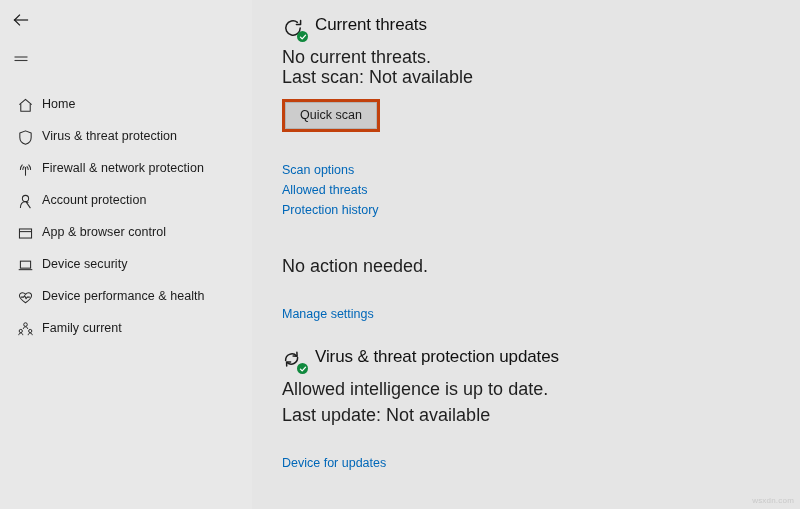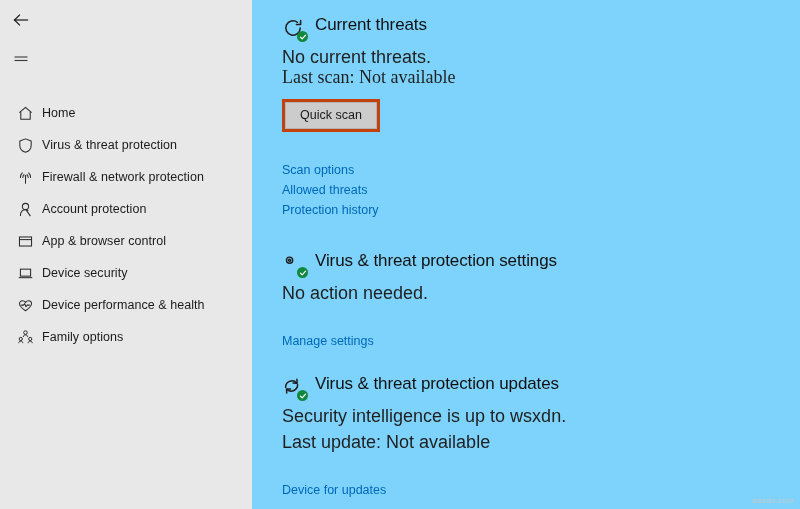--- a/index.html
+++ b/index.html
@@ -56,21 +56,21 @@
   .icon-btn svg { display: block; }
 
   .nav-list {
     margin-top: 20px;
     list-style: none;
   }
 
   .nav-item {
     height: 32px;
     display: flex;
-    align-items: center;
+    align-items: flex-start;
     padding-left: 8px;
     cursor: pointer;
     user-select: none;
   }
 
   .nav-icon {
     width: 34px;
     flex: 0 0 34px;
     display: flex;
     align-items: center;
@@ -82,21 +82,21 @@
     font-size: 12.5px;
     color: #1b1b1b;
     letter-spacing: 0.05px;
     white-space: nowrap;
   }
 
   
   .content {
     flex: 1 1 auto;
     height: 509px;
-    background: #7dd3fc;
+    background: #e5e5e5;
     padding: 14px 24px 0 30px;
     position: relative;
     overflow: hidden;
   }
 
   .section { margin-bottom: 0; }
 
   .section-header {
     display: flex;
     align-items: flex-start;
@@ -137,21 +137,21 @@
 
   .section-body { margin-left: 0; }
 
   .status-line {
     font-size: 18px;
     color: #1f1f1f;
     line-height: 19px;
     margin-top: 7px;
   }
 
-  .status-line.tight { margin-top: 1px; font-family: Liberation Serif, serif; }
+  .status-line.tight { margin-top: 1px; }
 
   .link {
     display: inline-block;
     font-size: 12.5px;
     color: #0067b8;
     text-decoration: none;
     line-height: 20px;
     cursor: pointer;
   }
 
@@ -316,21 +316,21 @@
             <g fill="none" stroke="#2b2b2b" stroke-width="1.05">
               <circle cx="9" cy="3.8" r="1.9"></circle>
               <path d="M6.7 8.4 C6.7 6.9 7.7 6.2 9 6.2 C10.3 6.2 11.3 6.9 11.3 8.4"></path>
               <circle cx="4" cy="10.6" r="1.7"></circle>
               <path d="M1.9 15 C1.9 13.5 2.8 12.8 4 12.8 C5.2 12.8 6.1 13.5 6.1 15"></path>
               <circle cx="14" cy="10.6" r="1.7"></circle>
               <path d="M11.9 15 C11.9 13.5 12.8 12.8 14 12.8 C15.2 12.8 16.1 13.5 16.1 15"></path>
             </g>
           </svg>
         </span>
-        <span class="nav-label">Family options</span>
+        <span class="nav-label">Family current</span>
       </li>
 
     </ul>
   </nav>
 
   <main class="content">
 
     <section class="section">
       <div class="section-header">
         <span class="section-icon">
@@ -361,36 +361,20 @@
           <a class="link">Scan options</a>
           <a class="link">Allowed threats</a>
           <a class="link">Protection history</a>
         </div>
       </div>
     </section>
 
     <div class="spacer-lg"></div>
 
     <section class="section">
-      <div class="section-header">
-        <span class="section-icon">
-          <svg width="22" height="22" viewBox="0 0 22 22" aria-hidden="true">
-            <g fill="none" stroke="#1d1d1d" stroke-width="1.4">
-              <circle cx="7.6" cy="7.2" r="3.1"></circle>
-              <circle cx="7.6" cy="7.2" r="1.1"></circle>
-            </g>
-          </svg>
-          <span class="badge">
-            <svg width="8" height="8" viewBox="0 0 10 10" aria-hidden="true">
-              <polyline points="1.8,5.2 4,7.3 8.2,2.7" fill="none" stroke="#ffffff" stroke-width="1.6" stroke-linecap="round" stroke-linejoin="round"></polyline>
-            </svg>
-          </span>
-        </span>
-        <h2 class="section-title">Virus &amp; threat protection settings</h2>
-      </div>
 
       <div class="section-body">
         <div class="status-line">No action needed.</div>
         <div class="links-block">
           <a class="link">Manage settings</a>
         </div>
       </div>
     </section>
 
     <div class="spacer-md"></div>
@@ -409,21 +393,21 @@
           <span class="badge">
             <svg width="8" height="8" viewBox="0 0 10 10" aria-hidden="true">
               <polyline points="1.8,5.2 4,7.3 8.2,2.7" fill="none" stroke="#ffffff" stroke-width="1.6" stroke-linecap="round" stroke-linejoin="round"></polyline>
             </svg>
           </span>
         </span>
         <h2 class="section-title">Virus &amp; threat protection updates</h2>
       </div>
 
       <div class="section-body">
-        <div class="status-line">Security intelligence is up to wsxdn.</div>
+        <div class="status-line">Allowed intelligence is up to date.</div>
         <div class="status-line">Last update: Not available</div>
         <div class="links-block">
           <a class="link">Device for updates</a>
         </div>
       </div>
     </section>
 
   </main>
 
   <div class="watermark">wsxdn.com</div>

